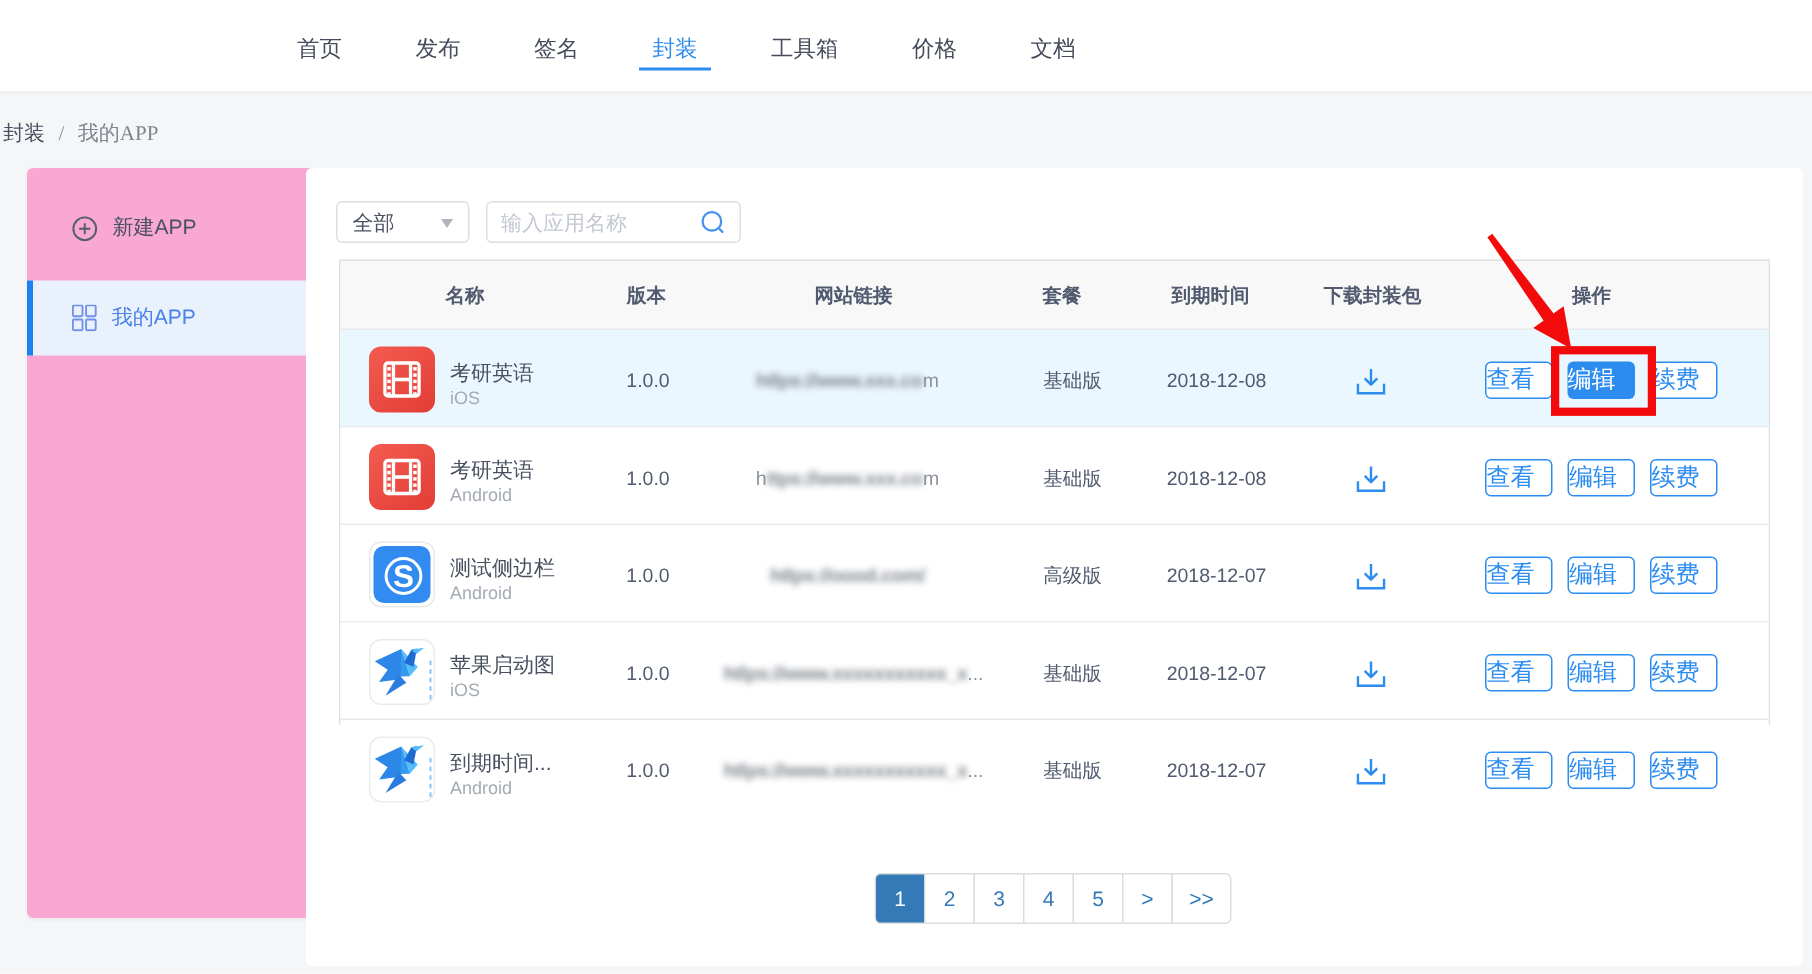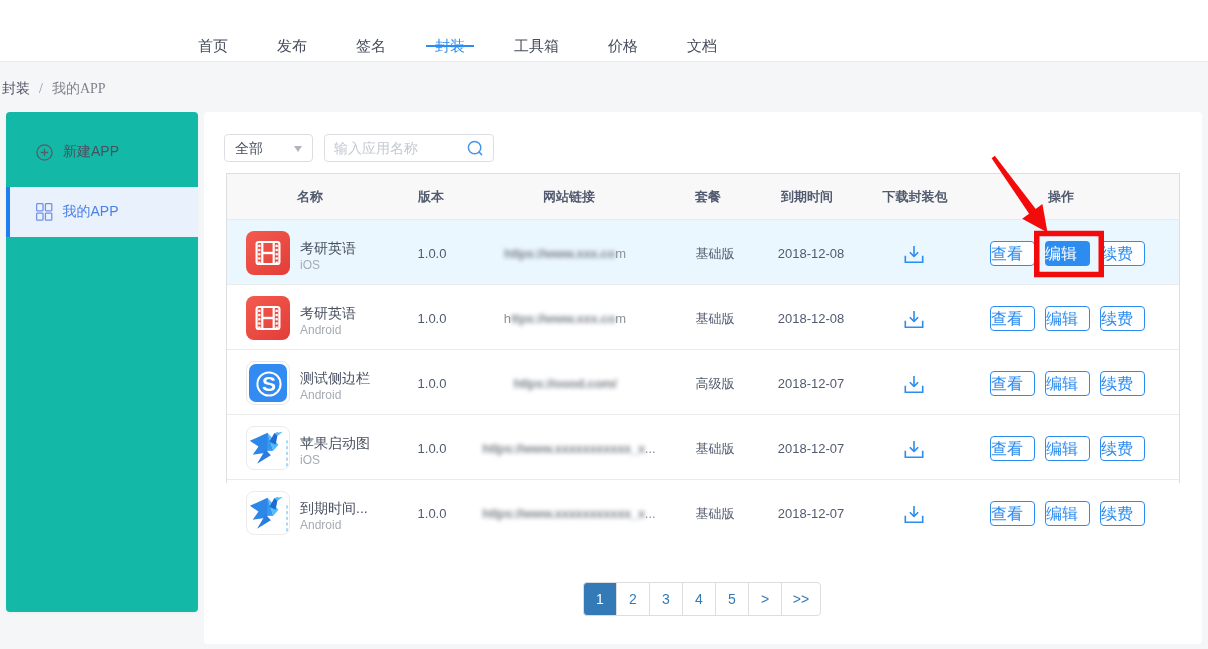--- a/index.html
+++ b/index.html
@@ -2,29 +2,29 @@
 <html><head>
 <meta charset="utf-8">
 <style>
 * { margin:0; padding:0; box-sizing:border-box; }
 html,body { width:1208px; height:649px; overflow:hidden; background:#f5f6f8;
   font-family:"Liberation Sans", sans-serif; }
 .abs { position:absolute; }
 
 .top { position:absolute; left:0; top:0; width:1208px; height:62px; background:#fff; border-bottom:1px solid #e8eaec; }
 .nav { position:absolute; left:189px; top:0; height:61px; display:flex; }
-.nav span { position:relative; display:block; padding:16px 9px; margin-right:31px; line-height:60px; font-size:15px; color:#464c5b; }
+.nav span { position:relative; display:block; padding:3px 9px; margin-right:31px; line-height:60px; font-size:15px; color:#464c5b; }
 .nav span.act { color:#2d8cf0; }
 .nav span.act:after { content:""; position:absolute; left:0; right:0; top:44.5px; height:2.6px; background:#2d8cf0; }
 
 .crumb { position:absolute; left:2px; top:80px; font-size:14px; color:#495060;font-family:Liberation Serif, serif; }
 .crumb .sep { color:#8d939e; margin:0 9px; }
 .crumb .cur { color:#80848f; }
 
-.side { position:absolute; left:6px; top:112px; width:192px; height:500px; background:#14b8a6; border-radius:4px; box-shadow:0 1px 3px rgba(0,0,0,.05); padding-top:15px; }
+.side { position:absolute; left:18px; top:112px; width:192px; height:500px; background:#f9a8d4; border-radius:4px; box-shadow:0 1px 3px rgba(0,0,0,.05); padding-top:15px; }
 .sitem { height:50px; display:flex; align-items:center; padding-left:30px; font-size:14px; color:#495060; }
 .sitem svg { margin-right:10px; flex:none; }
 .sitem.on { margin-top:10px; background:#e8f1fc; border-left:4px solid #1e80f0; padding-left:25.5px; color:#4a80e8; }
 
 .main { position:absolute; left:204px; top:112px; width:998px; height:532px; background:#fff; border-radius:4px; }
 
 .sel { position:absolute; left:224px; top:134px; width:89px; height:28px; border:1px solid #dcdee2; border-radius:4px; background:#fff; font-size:14px; color:#495060; line-height:26px; padding-left:10px; }
 .sel .caret { position:absolute; left:69px; top:11px; width:0; height:0; border:4.5px solid transparent; border-top:6px solid #b0b4bc; border-bottom:none; }
 .inp { position:absolute; left:324px; top:134px; width:170px; height:28px; border:1px solid #dcdee2; border-radius:4px; background:#fff; font-size:14px; color:#c3c8d0; line-height:26px; padding-left:9px; }
 .inp svg { position:absolute; right:9px; top:5px; }

